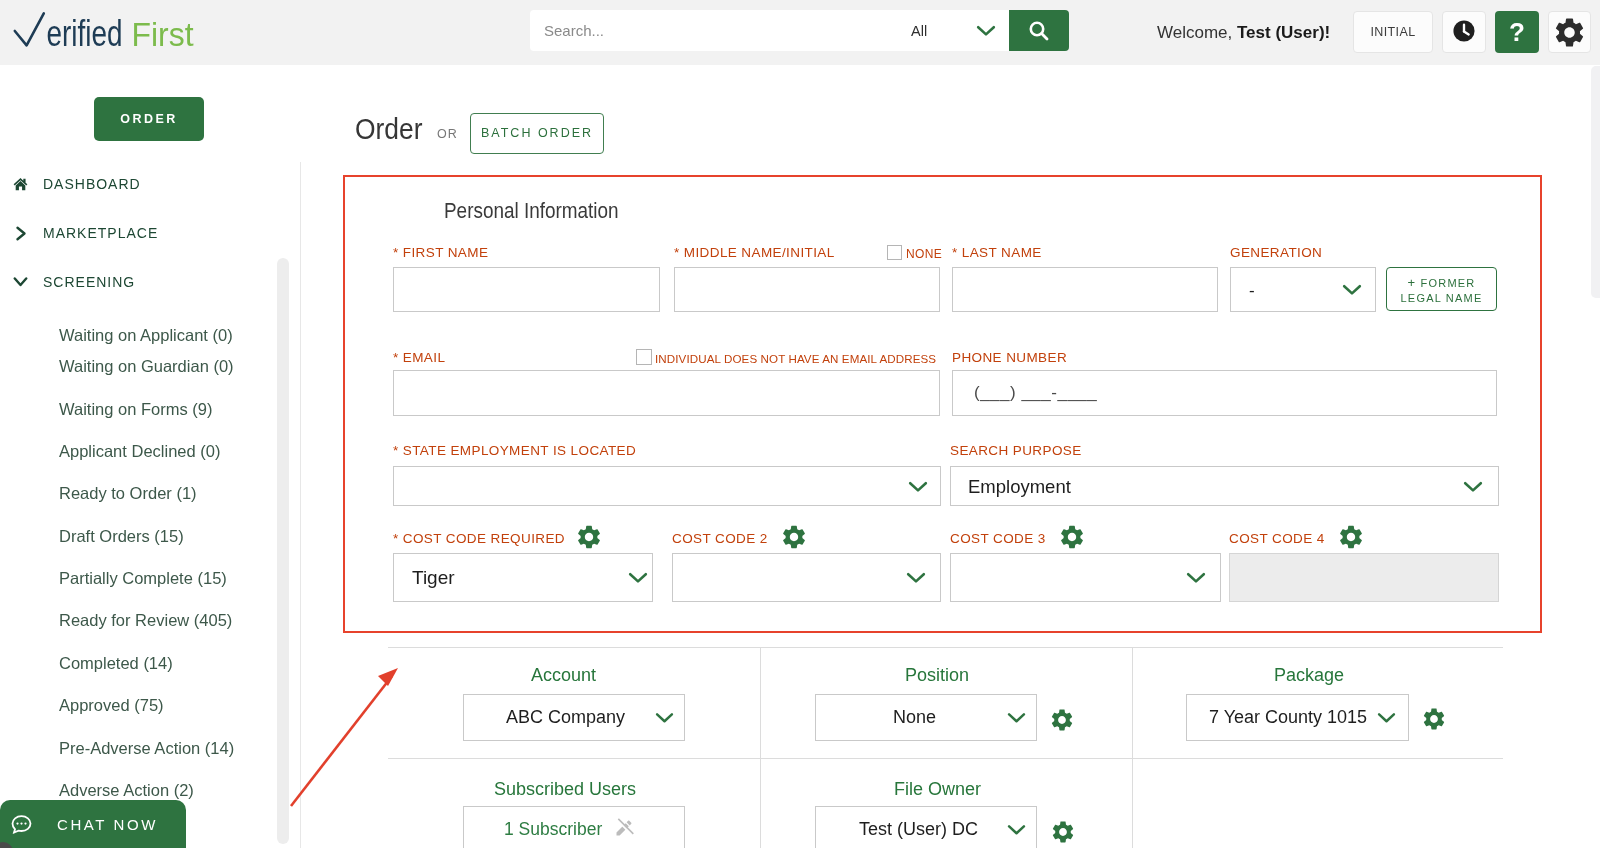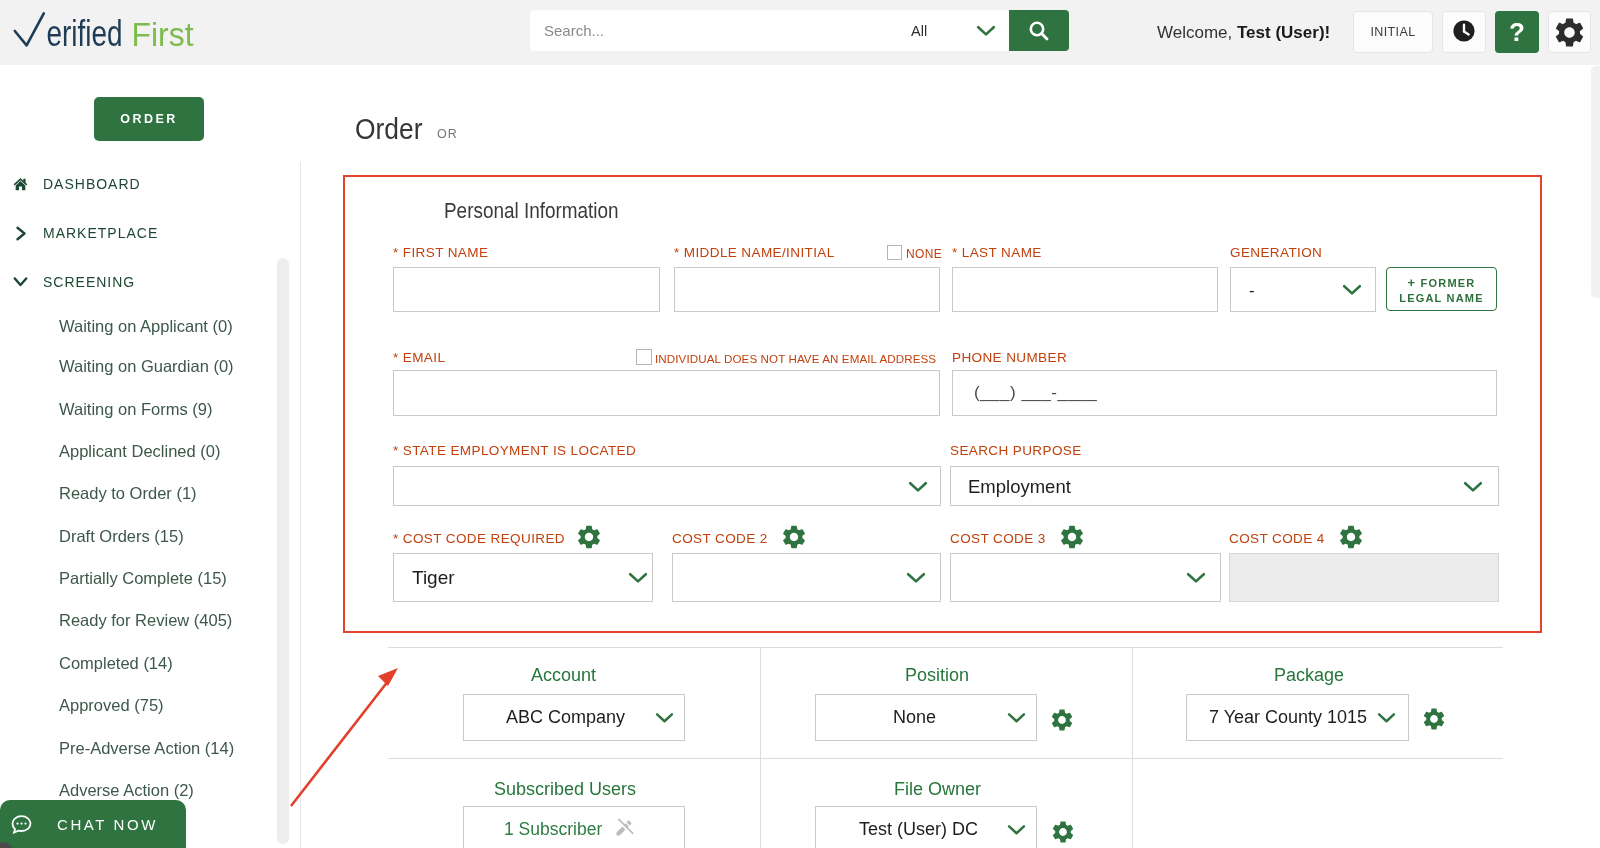--- a/index.html
+++ b/index.html
@@ -68,21 +68,21 @@
     </svg>
 <div class="navh" style="left:43px;top:176px">DASHBOARD</div>
 <svg class="ab" style="left:15px;top:226px" width="12" height="15" viewBox="0 0 12 15">
       <path d="M2.5 1.8 L9.5 7.5 L2.5 13.2" fill="none" stroke="#1d4733" stroke-width="2.4" stroke-linecap="round" stroke-linejoin="round"></path>
     </svg>
 <div class="navh" style="left:43px;top:225px">MARKETPLACE</div>
 <svg class="ab" style="left:13px;top:277px" width="15" height="10" viewBox="0 0 15 10">
       <path d="M1.8 1.5 L7.5 8 L13.2 1.5" fill="none" stroke="#1d4733" stroke-width="2.4" stroke-linecap="round" stroke-linejoin="round"></path>
     </svg>
 <div class="navh" style="left:43px;top:274px">SCREENING</div>
-<div class="navi" style="left:59px;top:317px">Waiting on Applicant (0)</div>
+<div class="navi" style="left:59px;top:326px">Waiting on Applicant (0)</div>
 <div class="navi" style="left:59px;top:357px">Waiting on Guardian (0)</div>
 <div class="navi" style="left:59px;top:400px">Waiting on Forms (9)</div>
 <div class="navi" style="left:59px;top:442px">Applicant Declined (0)</div>
 <div class="navi" style="left:59px;top:484px">Ready to Order (1)</div>
 <div class="navi" style="left:59px;top:527px">Draft Orders (15)</div>
 <div class="navi" style="left:59px;top:569px">Partially Complete (15)</div>
 <div class="navi" style="left:59px;top:611px">Ready for Review (405)</div>
 <div class="navi" style="left:59px;top:654px">Completed (14)</div>
 <div class="navi" style="left:59px;top:696px">Approved (75)</div>
 <div class="navi" style="left:59px;top:739px">Pre-Adverse Action (14)</div>
@@ -94,40 +94,41 @@
 <svg class="ab" style="left:11px;top:815px" width="21" height="20" viewBox="0 0 21 20">
       <path d="M10.5 1.2 c5 0 9 3.3 9 7.4 c0 4.1 -4 7.4 -9 7.4 c-1 0 -2 -.13 -2.9 -.38 L3 17.5 l1-3.3 c-1.55-1.3-2.5-3.3-2.5-5.6 c0-4.1 4-7.4 9-7.4z" fill="none" stroke="#fff" stroke-width="1.8"></path>
       <circle cx="6.5" cy="8.6" r="1.1" fill="#fff"></circle>
       <circle cx="10.5" cy="8.6" r="1.1" fill="#fff"></circle>
       <circle cx="14.5" cy="8.6" r="1.1" fill="#fff"></circle>
     </svg>
 <div class="ab" style="left:57px;top:816px;color:#fff;font-size:15px;font-weight:normal;letter-spacing:2.6px">CHAT NOW</div>
 
 <div class="ab" style="left:355px;top:112px;font-size:30px;color:#363636;transform:scaleX(.88);transform-origin:left top">Order</div>
 <div class="ab" style="left:437px;top:127px;font-size:12.5px;color:#777;letter-spacing:1px">OR</div>
+<div class="ab" style="left:470px;top:113px;width:134px;height:41px;border:1px solid #417e50;border-radius:4px;box-sizing:border-box;text-align:center;line-height:39px;font-size:12.5px;color:#2c703c;letter-spacing:2px">BATCH ORDER</div>
 
 <div class="ab" style="left:343px;top:175px;width:1199px;height:458px;border:2px solid #e7432c;box-sizing:border-box"></div>
 <div class="ab" style="left:444px;top:198px;font-size:22px;color:#3a3a3a;transform:scaleX(.86);transform-origin:left top">Personal Information</div>
 
 <div class="lbl" style="left:393px;top:245px">* FIRST NAME</div>
 <div class="lbl" style="left:674px;top:245px">* MIDDLE NAME/INITIAL</div>
 <div class="cb" style="left:887px;top:245px;width:15px;height:15px"></div>
 <div class="lbl" style="left:906px;top:247px;font-size:12px">NONE</div>
 <div class="lbl" style="left:952px;top:245px">* LAST NAME</div>
 <div class="lbl" style="left:1230px;top:245px">GENERATION</div>
 
 <div class="inp" style="left:393px;top:267px;width:267px;height:45px"></div>
 <div class="inp" style="left:674px;top:267px;width:266px;height:45px"></div>
 <div class="inp" style="left:952px;top:267px;width:266px;height:45px"></div>
 <div class="inp" style="left:1230px;top:267px;width:146px;height:45px"></div>
 <div class="seltx" style="left:1249px;top:281px;font-size:17px">-</div>
 <svg class="ab" style="left:1342px;top:284px" width="20" height="12" viewBox="0 0 20 12">
       <use href="#chevd"></use>
     </svg>
-<div class="ab" style="left:1386px;top:267px;width:111px;height:44px;border:1px solid #2e7340;border-radius:4px;box-sizing:border-box;text-align:center;color:#2c703c;font-size:11px;font-weight:bold;letter-spacing:1.2px;line-height:15px;padding-top:7px"><span style="font-size:13px">+</span> FORMER<br>LEGAL NAME</div>
+<div class="ab" style="left:1386px;top:267px;width:111px;height:44px;border:1px solid #2e7340;border-radius:4px;box-sizing:border-box;text-align:center;color:#2c703c;font-size:11px;font-weight:normal;letter-spacing:1.2px;line-height:15px;padding-top:7px"><span style="font-size:13px">+</span> FORMER<br>LEGAL NAME</div>
 
 <div class="lbl" style="left:393px;top:350px">* EMAIL</div>
 <div class="cb" style="left:636px;top:349px;width:16px;height:16px"></div>
 <div class="lbl" style="left:655px;top:352px;font-size:11.6px;letter-spacing:.1px">INDIVIDUAL DOES NOT HAVE AN EMAIL ADDRESS</div>
 <div class="lbl" style="left:952px;top:350px">PHONE NUMBER</div>
 
 <div class="inp" style="left:393px;top:370px;width:547px;height:46px"></div>
 <div class="inp" style="left:952px;top:370px;width:545px;height:46px"></div>
 <div class="ab" style="left:974px;top:383px;font-size:17px;color:#4a4a4a;letter-spacing:.5px">(___) ___-____</div>
 

